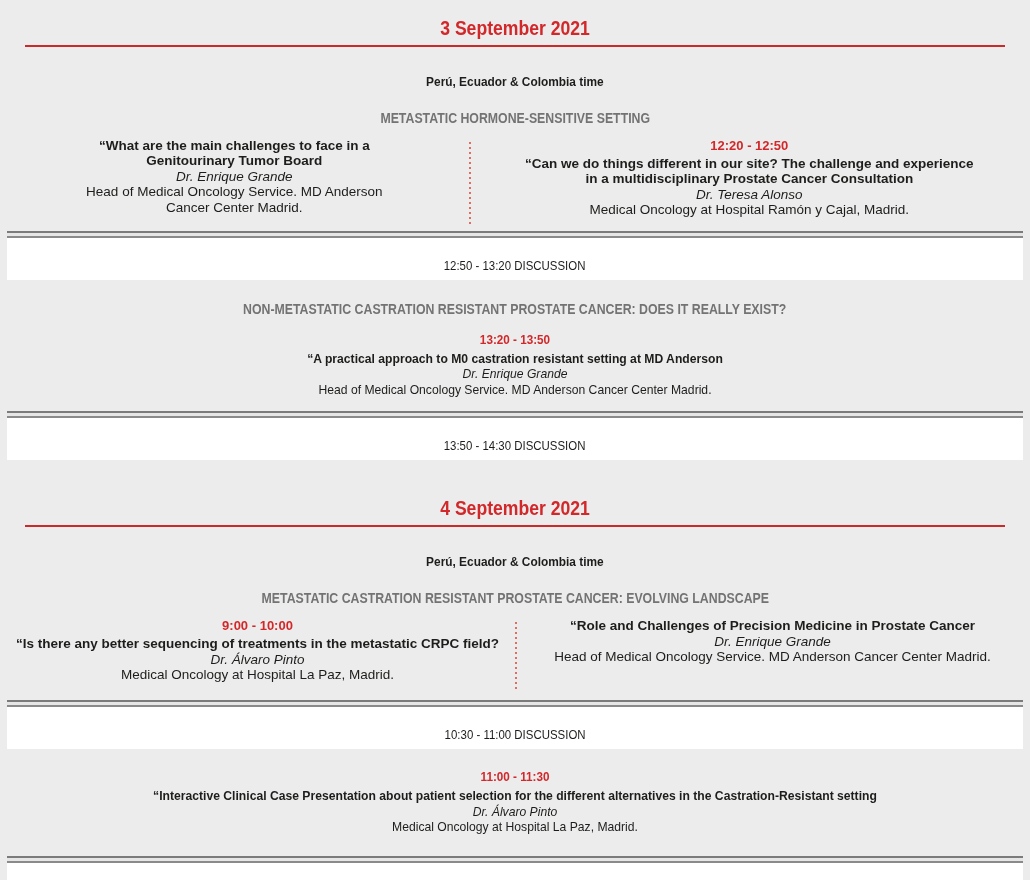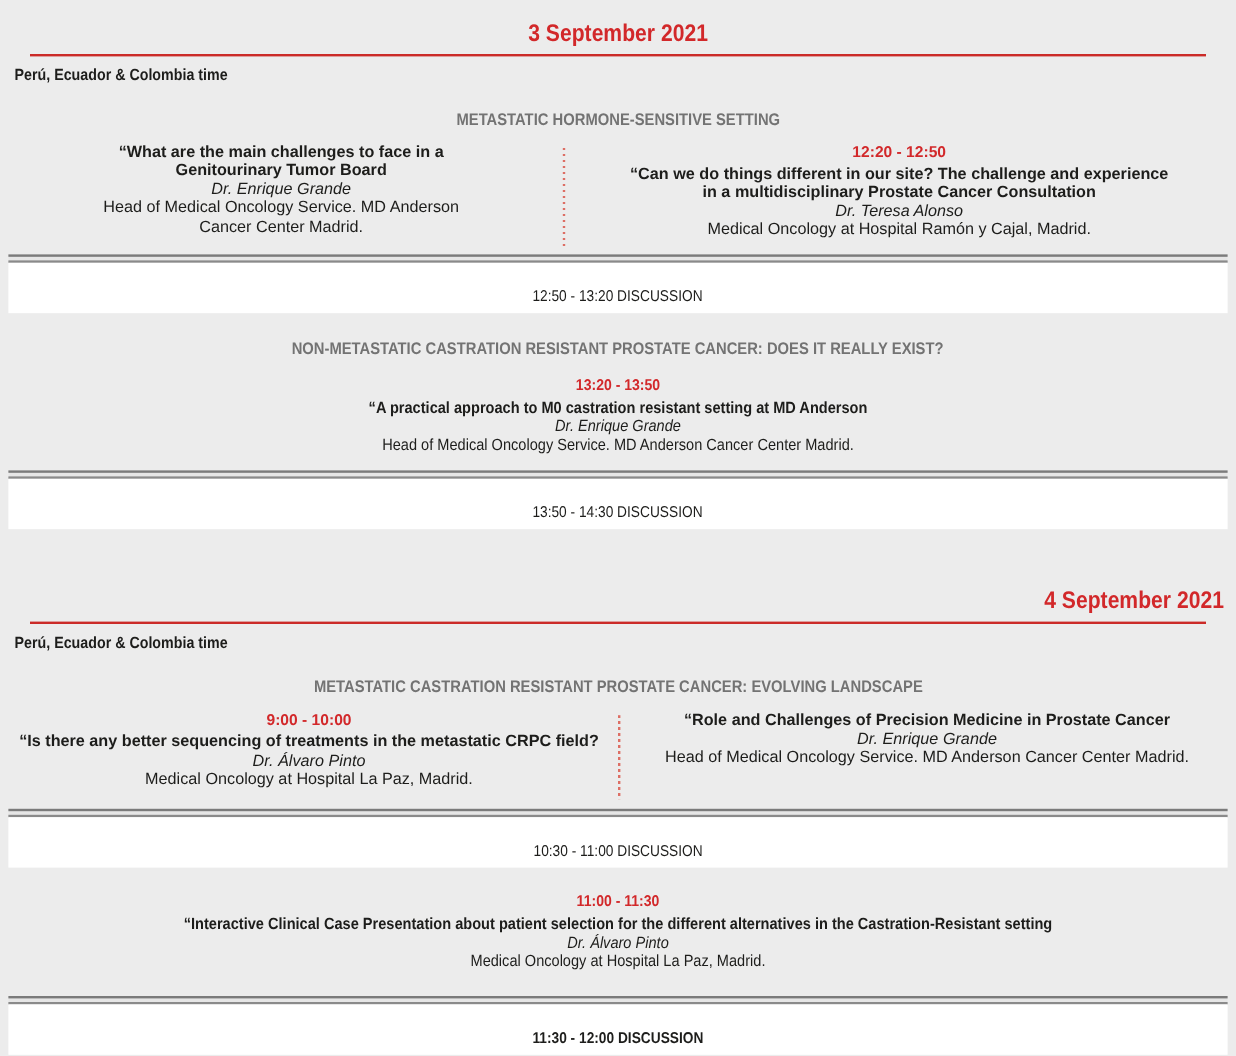--- a/index.html
+++ b/index.html
@@ -9,23 +9,23 @@
     color:#1d1d1b;
     -webkit-font-smoothing:antialiased;
   }
   .page{width:1030px;height:880px;position:relative;overflow:hidden;background:#ececec;}
 
   .center{text-align:center;}
   .cnd{display:inline-block;transform:scaleX(.88);transform-origin:50% 50%;white-space:nowrap;}
   .cnd-block{transform:scaleX(.9);transform-origin:50% 50%;}
 
   .day-title{color:#d2282a;font-size:20px;font-weight:bold;text-align:center;padding-top:16px;line-height:1.2;}
-  .day-title.second{padding-top:48px;text-align:right;}
+  .day-title.second{padding-top:36px;}
   .red-rule{border:none;border-top:2px solid #cb2b28;margin:5px 25px 0 25px;height:0;}
-  .tz{font-size:13.5px;font-weight:bold;margin-top:8px;}
+  .tz{font-size:13.5px;font-weight:bold;text-align:center;margin-top:27px;}
   .sec-header{color:#737373;font-size:14px;font-weight:bold;text-align:center;margin-top:21px;}
 
   .row{display:grid;position:relative;margin-top:12px;}
   .row-a{grid-template-columns:45.5% 54.5%;min-height:93px;}
   .row-b{grid-template-columns:50% 50%;min-height:82px;}
   .dot-divider{position:absolute;top:4px;width:2px;
     background:repeating-linear-gradient(to bottom,#dd6e64 0 2px,rgba(0,0,0,0) 2px 5px);}
   .row-a .dot-divider{left:45.5%;height:82px;}
   .row-b .dot-divider{left:50%;height:70px;}
   .col{display:flex;flex-direction:column;align-items:center;}

